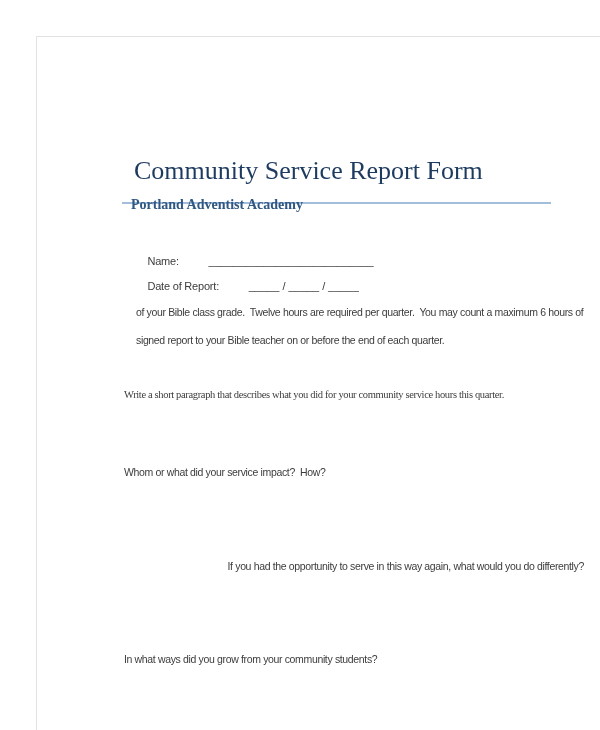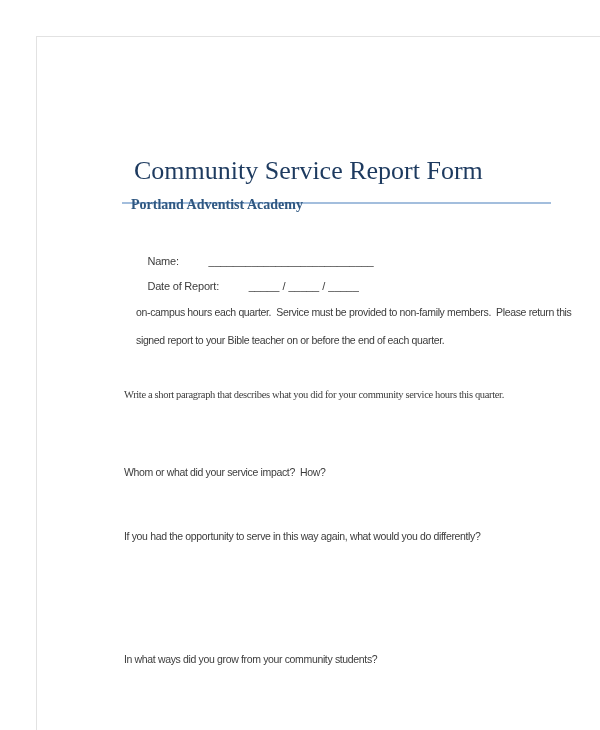--- a/index.html
+++ b/index.html
@@ -56,21 +56,21 @@
   .body-text {
     font-size: 10.5px;
     line-height: 15.5px;
     letter-spacing: -0.35px;
     color: var(--text-color, #3c3c3c);
     white-space: pre;
   }
   .prompt { position: absolute; left: 75px; width: 460px; }
   #prompt-1 { top: 338px; font-family: Liberation Serif, serif; }
   #prompt-2 { top: 416px; }
-  #prompt-3 { top: 480px; }
+  #prompt-3 { top: 510px; text-align: right; }
   #prompt-4 { top: 603px; }
   .answer-space { position: absolute; left: 75px; width: 460px; }
   #answer-space-1 { top: 340px; height: 72px; }
   #answer-space-2 { top: 435px; height: 71px; }
   #answer-space-3 { top: 529px; height: 70px; }
   #answer-space-4 { top: 622px; height: 95px; }
 </style>
 </head>
 <body>
 
@@ -84,21 +84,21 @@
 
   <div class="field-line" id="name-line">
     <span>Name:  </span><span class="blank">___________________________</span>
   </div>
 
   <div class="field-line" id="date-line">
     <span>Date of Report:  </span><span class="blank">_____ / _____ / _____</span>
   </div>
 
   <div class="intro">
-    <div class="body-text">on-campus hours each quarter.  Service must be provided to non-family members.  Please return this</div>
+    <div class="body-text">of your Bible class grade.  Twelve hours are required per quarter.  You may count a maximum 6 hours of</div>
     <div class="body-text">signed report to your Bible teacher on or before the end of each quarter.</div>
   </div>
 
   <div class="prompt body-text" id="prompt-1">Write a short paragraph that describes what you did for your community service hours this quarter.</div>
   <div class="answer-space" id="answer-space-1"></div>
 
   <div class="prompt body-text" id="prompt-2">Whom or what did your service impact?  How?</div>
   <div class="answer-space" id="answer-space-2"></div>
 
   <div class="prompt body-text" id="prompt-3">If you had the opportunity to serve in this way again, what would you do differently?</div>

